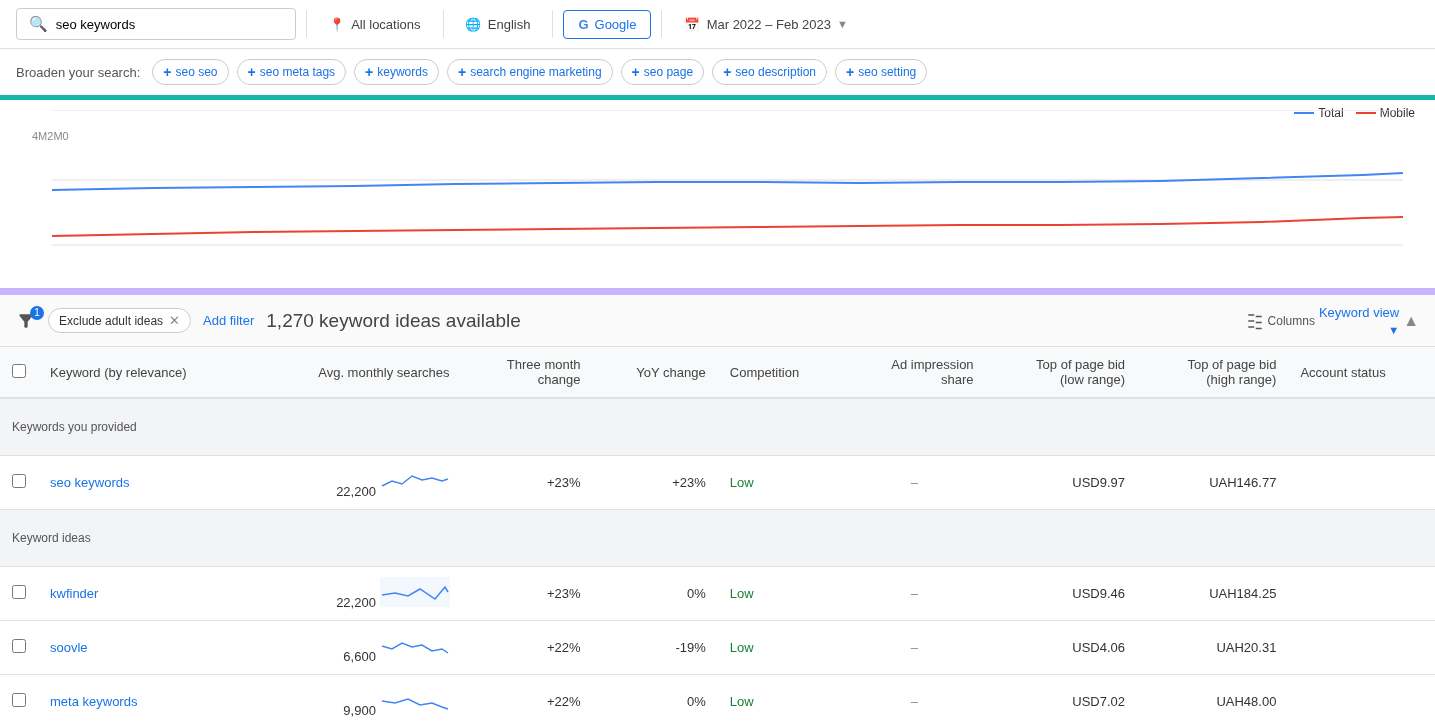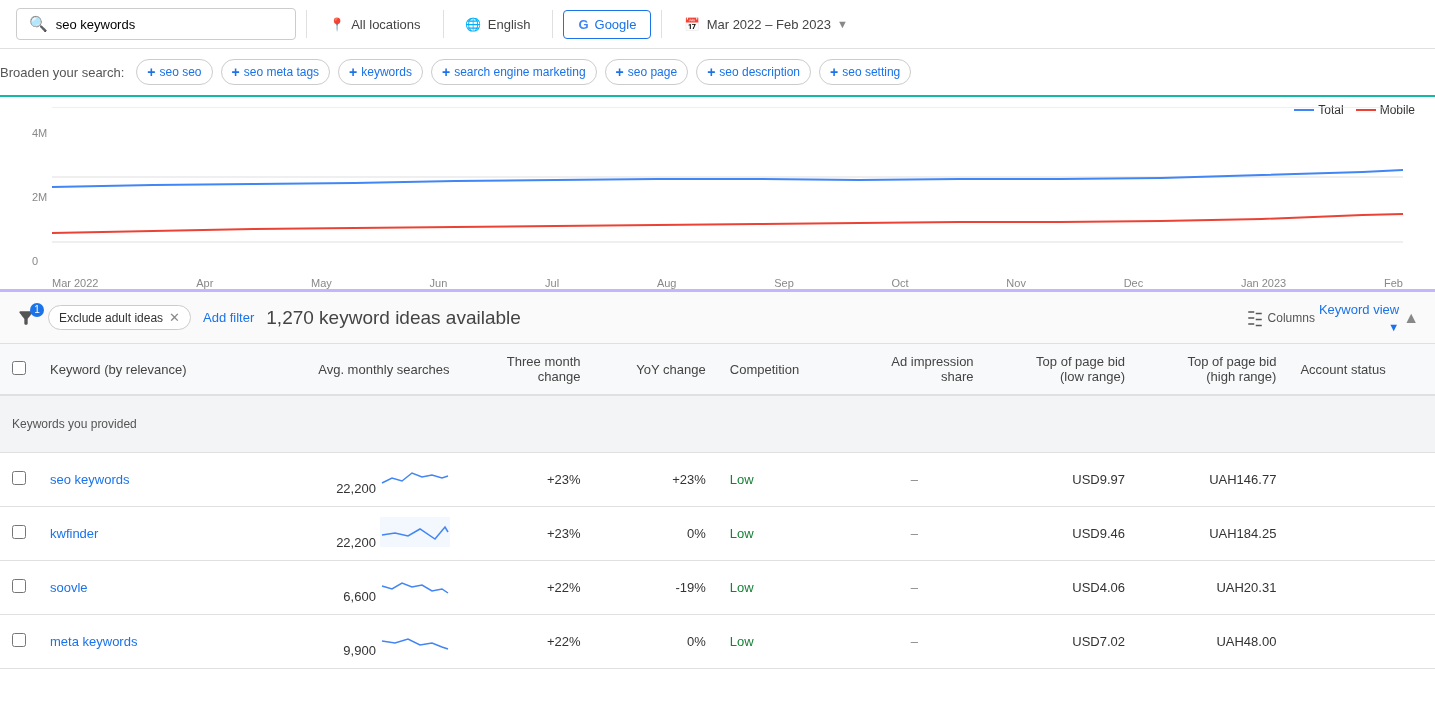--- a/index.html
+++ b/index.html
@@ -67,24 +67,24 @@
       background: none;
       cursor: pointer;
       font-size: 13px;
       color: #444;
     }
 
     
     .broaden-bar {
       display: flex;
       align-items: center;
-      padding: 10px 0;
+      padding: 10px 16px;
       flex-wrap: wrap;
       gap: 8px;
-      border-bottom: 2px solid #14b8a6;
+      border-bottom: 5px solid #14b8a6;
       background: #fff;
     }
     .broaden-label {
       font-size: 13px;
       color: #555;
       margin-right: 4px;
     }
     .broaden-tag {
       display: flex;
       align-items: center;
@@ -98,21 +98,21 @@
       background: #fff;
     }
     .plus-icon { font-size: 14px; color: #1a73e8; font-weight: bold; }
 
     
     .chart-area {
       position: relative;
       height: 195px;
       padding: 10px 16px 0 16px;
       background: #fff;
-      border-bottom: 3px solid #c4b5fd;
+      border-bottom: 7px solid #c4b5fd;
     }
     .chart-legend {
       position: absolute;
       top: 6px;
       right: 20px;
       display: flex;
       gap: 12px;
       font-size: 12px;
       align-items: center;
     }
@@ -123,26 +123,25 @@
     }
     .legend-line {
       width: 20px;
       height: 2px;
     }
     .y-labels {
       position: absolute;
       left: 16px;
       top: 20px;
       display: flex;
-      flex-direction: column;
+      flex-direction: row;
       justify-content: space-between;
       height: 140px;
       font-size: 11px;
       color: #888;
-      gap: 34px;
     }
     .chart-svg-wrapper {
       margin-left: 36px;
       width: calc(100% - 52px);
       height: 150px;
     }
     .x-labels {
       display: flex;
       justify-content: space-between;
       font-size: 11px;
@@ -360,34 +359,20 @@
 
           <line x1="0" y1="0" x2="1340" y2="0" stroke="#e0e0e0" stroke-width="1"></line>
           <line x1="0" y1="70" x2="1340" y2="70" stroke="#e0e0e0" stroke-width="1"></line>
           <line x1="0" y1="135" x2="1340" y2="135" stroke="#e0e0e0" stroke-width="1"></line>
 
           <polyline fill="none" stroke="#4285F4" stroke-width="2" points="0,80 100,78 200,77 300,76 400,74 500,73 600,72 700,72 800,73 900,72 1000,72 1100,71 1200,68 1300,65 1340,63"></polyline>
 
           <polyline fill="none" stroke="#EA4335" stroke-width="2" points="0,126 100,124 200,122 300,121 400,120 500,119 600,118 700,117 800,116 900,115 1000,115 1100,114 1200,112 1300,108 1340,107"></polyline>
         </svg>
       </div>
-    </div>
-    <div class="x-labels">
-      <span>Mar 2022</span>
-      <span>Apr</span>
-      <span>May</span>
-      <span>Jun</span>
-      <span>Jul</span>
-      <span>Aug</span>
-      <span>Sep</span>
-      <span>Oct</span>
-      <span>Nov</span>
-      <span>Dec</span>
-      <span>Jan 2023</span>
-      <span>Feb</span>
     </div>
   </div>
 </div>
 
 <div class="filter-row">
   <div class="filter-icon-btn">
     <svg width="20" height="20" viewBox="0 0 24 24" fill="#555">
       <path d="M4.25 5.61C6.27 8.2 10 13 10 13v6c0 .55.45 1 1 1h2c.55 0 1-.45 1-1v-6s3.72-4.8 5.74-7.39A.998.998 0 0 0 18.95 4H5.04a1 1 0 0 0-.79 1.61z"></path>
     </svg>
     <div class="filter-badge">1</div>
@@ -451,20 +436,23 @@
         </td>
         <td class="num-cell">+23%</td>
         <td class="num-cell">+23%</td>
         <td class="competition-low">Low</td>
         <td class="dash-cell">–</td>
         <td class="num-cell">USD9.97</td>
         <td class="num-cell">UAH146.77</td>
         <td></td>
       </tr>
 
+      <tr class="section-row">
+        <td colspan="10">Keyword ideas</td>
+      </tr>
 
       <tr>
         <td class="checkbox-cell">
           <input type="checkbox" style="">
         </td>
         <td>
           <span class="keyword-name">kwfinder</span>
         </td>
         <td class="num-cell">
           <span>22,200</span>

